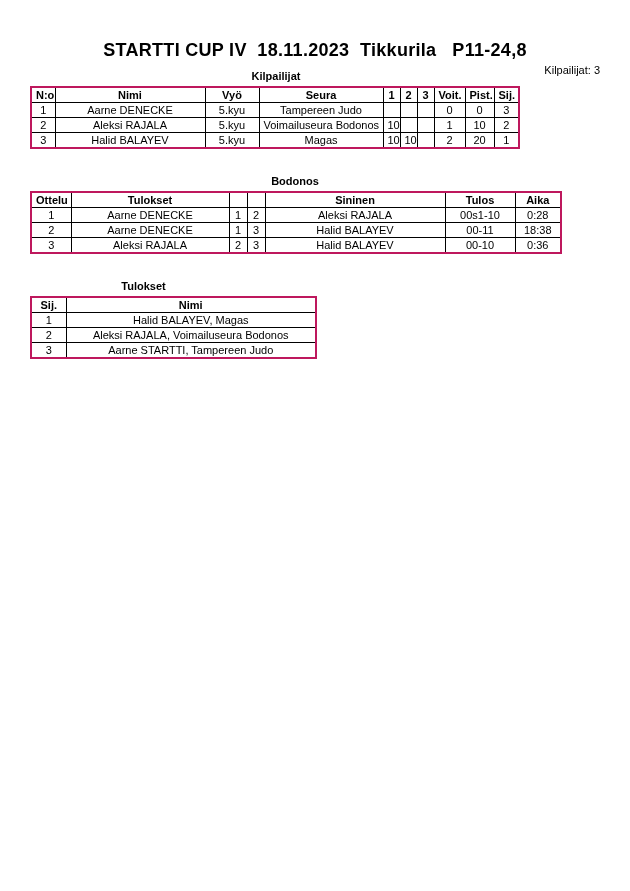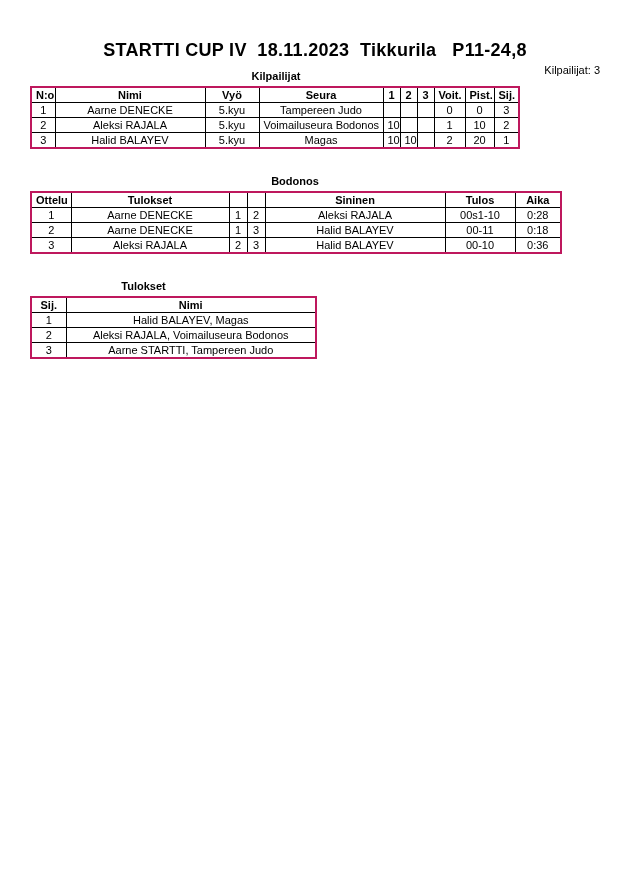--- a/index.html
+++ b/index.html
@@ -179,21 +179,21 @@
           <td>00s1-10</td>
           <td>0:28</td>
         </tr>
         <tr>
           <td>2</td>
           <td class="left">Aarne DENECKE</td>
           <td>1</td>
           <td>3</td>
           <td class="left">Halid BALAYEV</td>
           <td>00-11</td>
-          <td>0:18</td>
+          <td>18:38</td>
         </tr>
         <tr>
           <td>3</td>
           <td class="left">Aleksi RAJALA</td>
           <td>2</td>
           <td>3</td>
           <td class="left">Halid BALAYEV</td>
           <td>00-10</td>
           <td>0:36</td>
         </tr>

